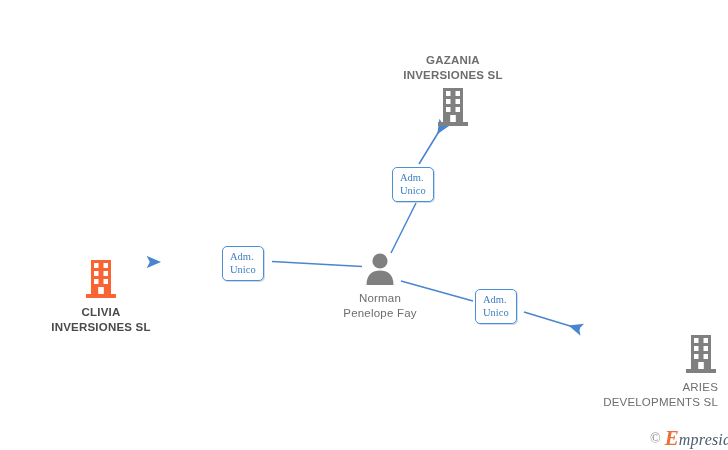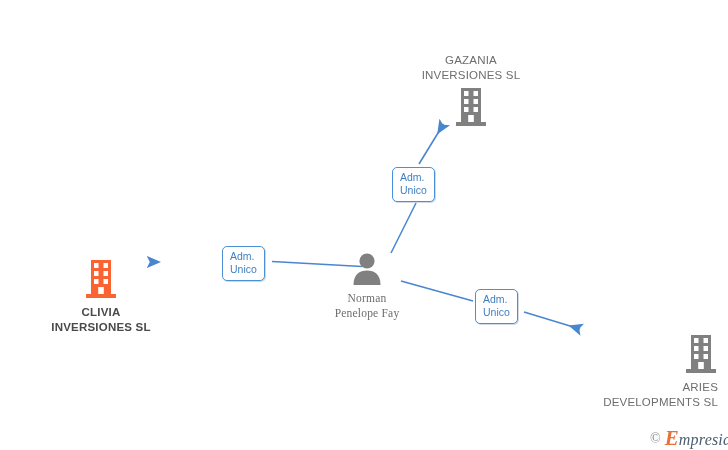--- a/index.html
+++ b/index.html
@@ -53,20 +53,21 @@
     background: #ffffff;
     border: 1.4px solid #4a90d9;
     border-radius: 5px;
     padding: 3px 7px 4px 7px;
     font-size: 10.5px;
     line-height: 13px;
     color: #3f7fc1;
     white-space: pre-line;
     text-align: left;
     box-shadow: 1px 1px 0 rgba(120,150,185,0.35);
+    font-family: Liberation Serif, serif;
   }
   .watermark {
     position: absolute;
     display: flex;
     align-items: center;
     gap: 4px;
     font-size: 15px;
     user-select: none;
   }
   .wm-c {
@@ -109,21 +110,21 @@
 
     <line x1="391" y1="253" x2="416" y2="203" stroke="#4a86d0" stroke-width="1.6"></line>
 
     <line x1="419" y1="164" x2="443.5" y2="124" stroke="#4a86d0" stroke-width="1.6" marker-end="url(#ah)"></line>
 
     <line x1="401" y1="281" x2="473" y2="301" stroke="#4a86d0" stroke-width="1.6"></line>
 
     <line x1="524" y1="312" x2="580" y2="329" stroke="#4a86d0" stroke-width="1.6" marker-end="url(#ah)"></line>
   </svg>
 
-  <div class="node" style="left:471px; top:48px;">
+  <div class="node" style="left:453px; top:48px;font-weight:bold;">
     <div class="node-label">GAZANIA
 INVERSIONES SL</div>
     <span class="node-icon" style="display:block; margin-top:6px;">
       <svg width="34" height="40" viewBox="0 0 34 40" xmlns="http://www.w3.org/2000/svg">
         <rect x="7" y="0" width="20" height="34" fill="#808080"></rect>
         <rect x="10" y="3" width="4.5" height="5" fill="#ffffff"></rect>
         <rect x="19.5" y="3" width="4.5" height="5" fill="#ffffff"></rect>
         <rect x="10" y="11" width="4.5" height="5" fill="#ffffff"></rect>
         <rect x="19.5" y="11" width="4.5" height="5" fill="#ffffff"></rect>
         <rect x="10" y="19" width="4.5" height="5" fill="#ffffff"></rect>
@@ -145,21 +146,21 @@
         <rect x="10" y="19" width="4.5" height="5" fill="#ffffff"></rect>
         <rect x="19.5" y="19" width="4.5" height="5" fill="#ffffff"></rect>
         <rect x="14.2" y="27" width="5.6" height="7" fill="#ffffff"></rect>
         <rect x="2" y="34" width="30" height="4" fill="#fa6432"></rect>
       </svg>
     </span>
     <div class="node-label focus">CLIVIA
 INVERSIONES SL</div>
   </div>
 
-  <div class="node" style="left:367px; top:252px;font-family:Liberation Serif, serif;">
+  <div class="node" style="left:380px; top:252px;">
     <span class="node-icon">
       <svg width="34" height="34" viewBox="0 0 34 34" xmlns="http://www.w3.org/2000/svg">
         <circle cx="17" cy="9" r="7.6" fill="#808080"></circle>
         <path d="M3.5 33 C3.5 22.5 9.5 18.5 17 18.5 C24.5 18.5 30.5 22.5 30.5 33 Z" fill="#808080"></path>
       </svg>
     </span>
     <div class="node-label">Norman
 Penelope Fay</div>
   </div>
 

